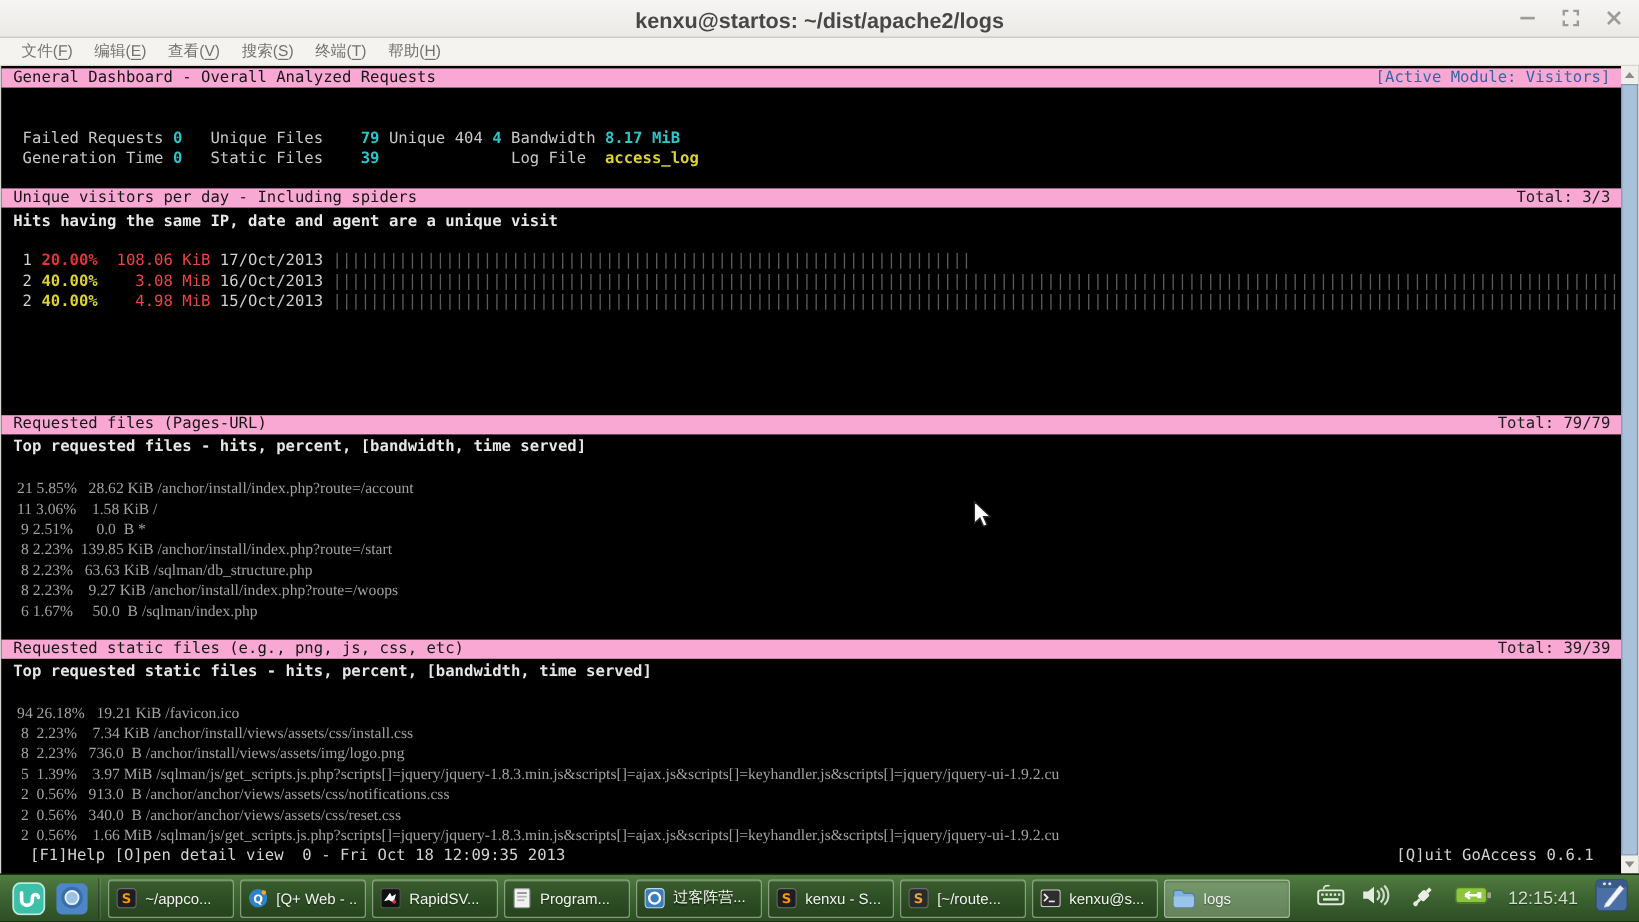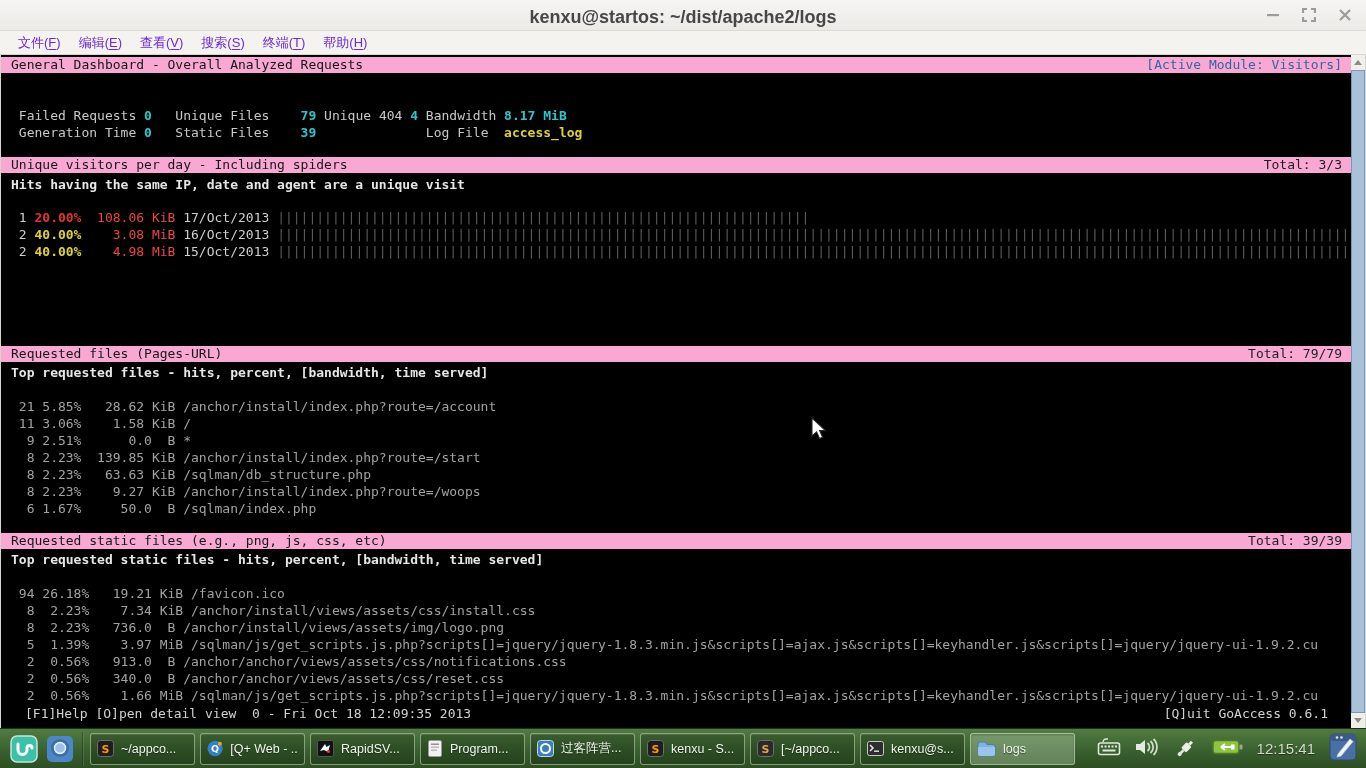--- a/index.html
+++ b/index.html
@@ -10,41 +10,41 @@
   .titlebar{position:absolute;top:0;left:0;width:1366px;height:30px;
     background:linear-gradient(#f6f5f3,#eceae7);border-bottom:1px solid #dedcd7;}
   .titlebar .title{position:absolute;left:0;right:0;top:7px;text-align:center;
     font-size:18px;font-weight:bold;color:#474747;}
   .winctl{position:absolute;right:10px;top:4px;display:flex;gap:14px;}
   .winctl span{width:22px;height:22px;display:flex;align-items:center;justify-content:center;cursor:default;}
 
   .menubar{position:absolute;top:31px;left:0;width:1366px;height:24px;background:#f4f3f0;
     display:flex;align-items:center;padding-left:10px;box-sizing:border-box;gap:2px;
     border-bottom:1px solid #d8d6d1;}
-  .menu-item{font-size:13px;color:#6d28d9;padding:2px 8px;white-space:nowrap;}
+  .menu-item{font-size:13px;color:#737373;padding:2px 8px;white-space:nowrap;}
   .menu-item u{text-underline-offset:2px;}
 
   
   .term{position:absolute;top:55px;left:0;width:1366px;height:673px;background:#000;
     font-family:"DejaVu Sans Mono",monospace;font-size:13px;line-height:17px;
     white-space:pre;overflow:hidden;border-left:1px solid #d6d4cf;border-right:1px solid #d6d4cf;box-sizing:border-box;}
   .secbar{position:absolute;left:0;width:1351px;height:16px;line-height:16px;background:#f9a8d4;
     color:#161616;display:flex;justify-content:space-between;box-sizing:border-box;
     padding:0 10px;}
   .secbar .right{color:#1d1d1d;}
   .secbar .right.blue{color:#3465a4;}
   .abs{position:absolute;left:10px;}
   .subhead{color:#e6e6e6;font-weight:bold;}
   .lab{color:#c8c8c8;}
   .cy{color:#2bc6c8;font-weight:bold;}
   .yl{color:#ddd32e;font-weight:bold;}
   .red{color:#e23434;font-weight:bold;}
   .wht{color:#cfcfcf;}
   .dim{color:#ef4444;}
-  .gry{color:#a2a2a2;}
+  .gry{color:#a2a2a2;font-family:Liberation Serif, serif;}
   .bars{color:#5c5c5c;}
   .statusline{position:absolute;left:0;width:1351px;box-sizing:border-box;padding:0 24px;
     display:flex;justify-content:space-between;color:#d2d2d2;}
 
   
   .sb{position:absolute;right:0;top:0;width:14px;height:673px;background:#edece9;}
   .sb .btn{position:absolute;left:0;width:14px;height:15px;background:#f0efec;
     display:flex;align-items:center;justify-content:center;}
   .sb .btn.up{top:0;}
   .sb .btn.down{bottom:0;}
@@ -233,21 +233,21 @@
         <rect x="0.5" y="0.5" width="16" height="16" rx="3" fill="#1e1e1e" stroke="#6e6e6e"></rect>
         <text x="8.5" y="12.5" font-size="11" font-weight="bold" fill="#ff9800" text-anchor="middle" font-family="DejaVu Sans,sans-serif">S</text>
       </svg>
     <span class="lbl">kenxu - S...</span>
   </div>
   <div class="tb-btn">
     <svg width="17" height="17" viewBox="0 0 17 17">
         <rect x="0.5" y="0.5" width="16" height="16" rx="3" fill="#2a2a2a" stroke="#6e6e6e"></rect>
         <text x="8.5" y="12.5" font-size="11" font-weight="bold" fill="#e8a33d" text-anchor="middle" font-family="DejaVu Sans,sans-serif">S</text>
       </svg>
-    <span class="lbl">[~/appco...</span>
+    <span class="lbl">[~/route...</span>
   </div>
   <div class="tb-btn">
     <svg width="17" height="15" viewBox="0 0 17 15">
         <rect x="0.5" y="0.5" width="16" height="14" rx="2" fill="#2d2d2d" stroke="#c9c9c9"></rect>
         <path d="M3 4 L6 7 L3 10" stroke="#e8e8e8" stroke-width="1.5" fill="none"></path>
         <rect x="7" y="9.5" width="5" height="1.4" fill="#e8e8e8"></rect>
       </svg>
     <span class="lbl">kenxu@s...</span>
   </div>
   <div class="tb-btn active">

